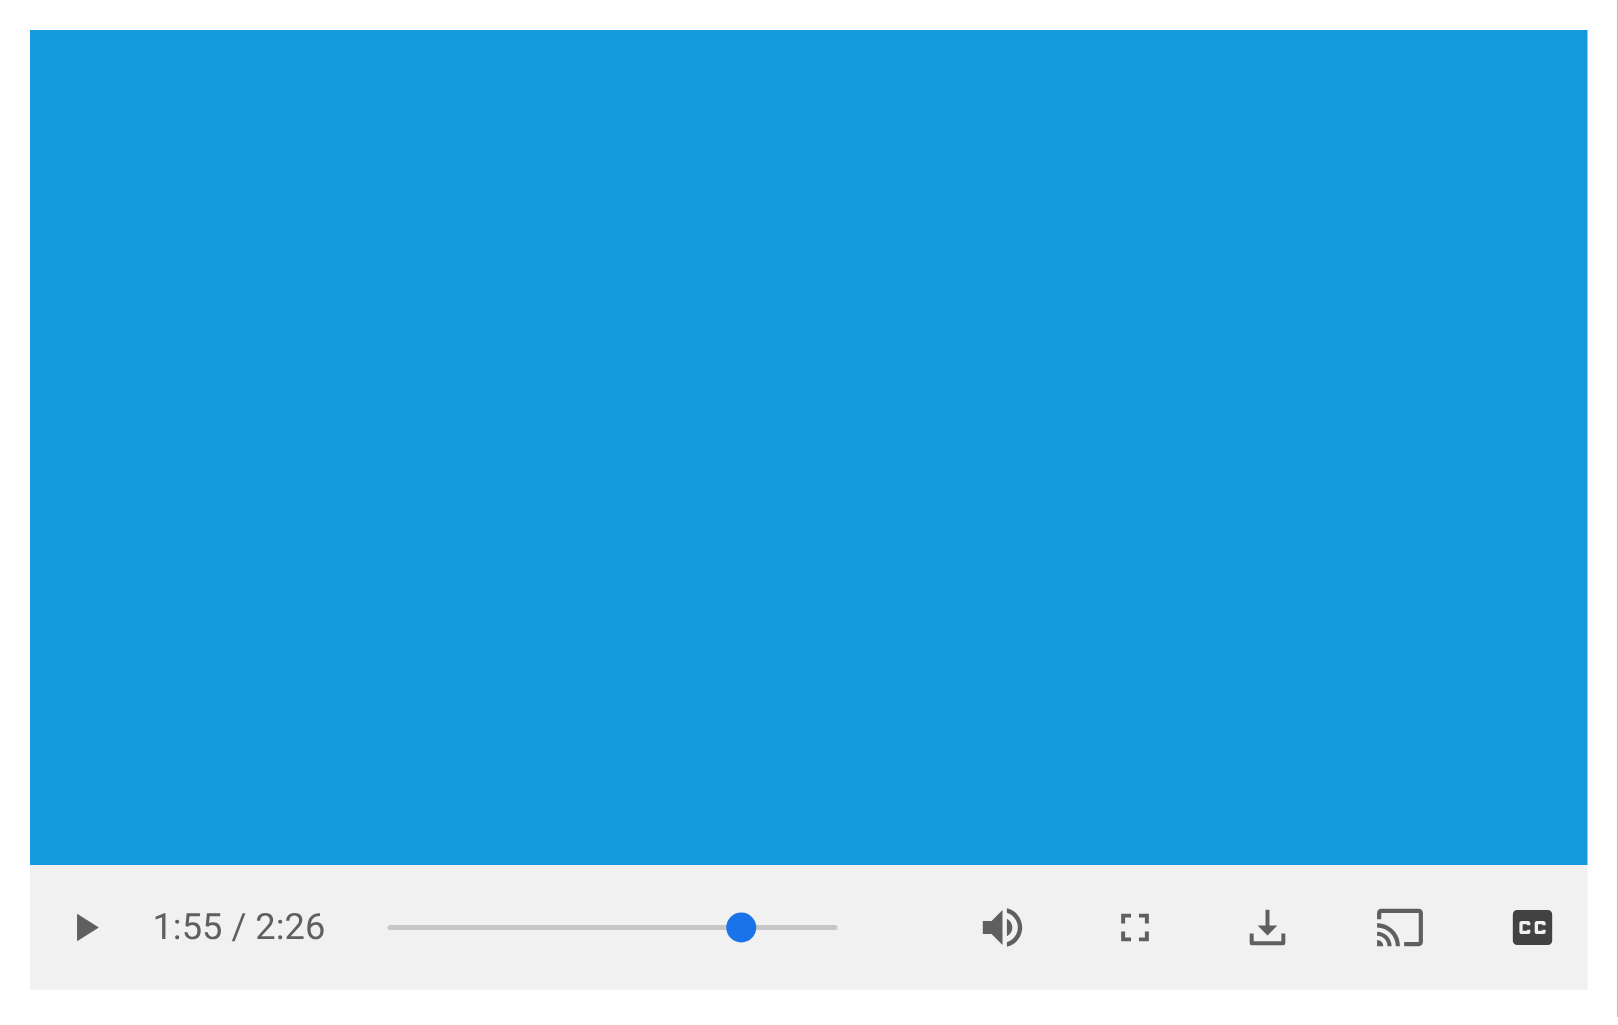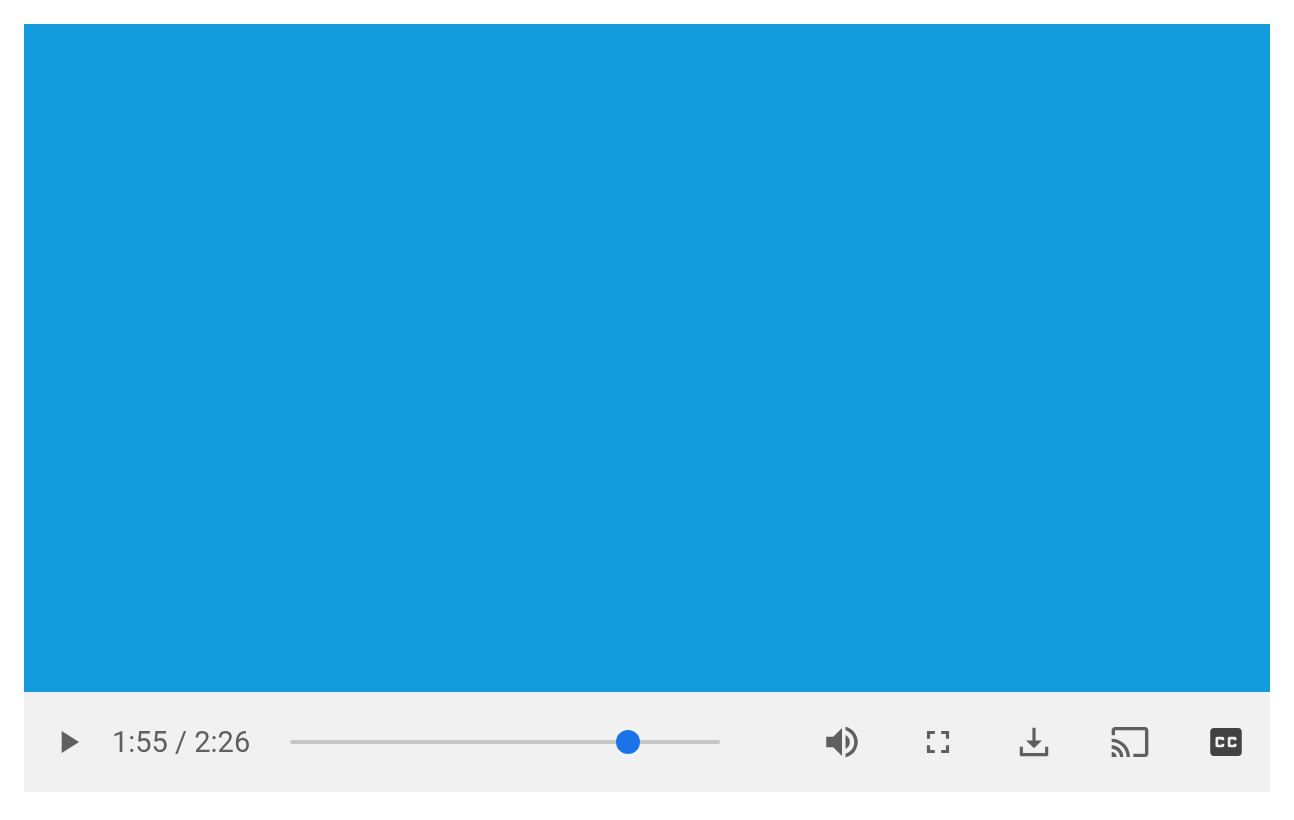--- a/index.html
+++ b/index.html
@@ -20,21 +20,21 @@
       width: 1246px;
       height: 668px;
       background-color: #149bde;
     }
     .controls {
       height: 100px;
       background: #f1f1f1;
       display: flex;
       align-items: center;
       padding: 0 20px;
-      gap: 14px;
+      gap: 24px;
     }
     .play-button {
       width: 48px;
       height: 48px;
       display: flex;
       align-items: center;
       justify-content: center;
       cursor: pointer;
     }
     .time-display {

